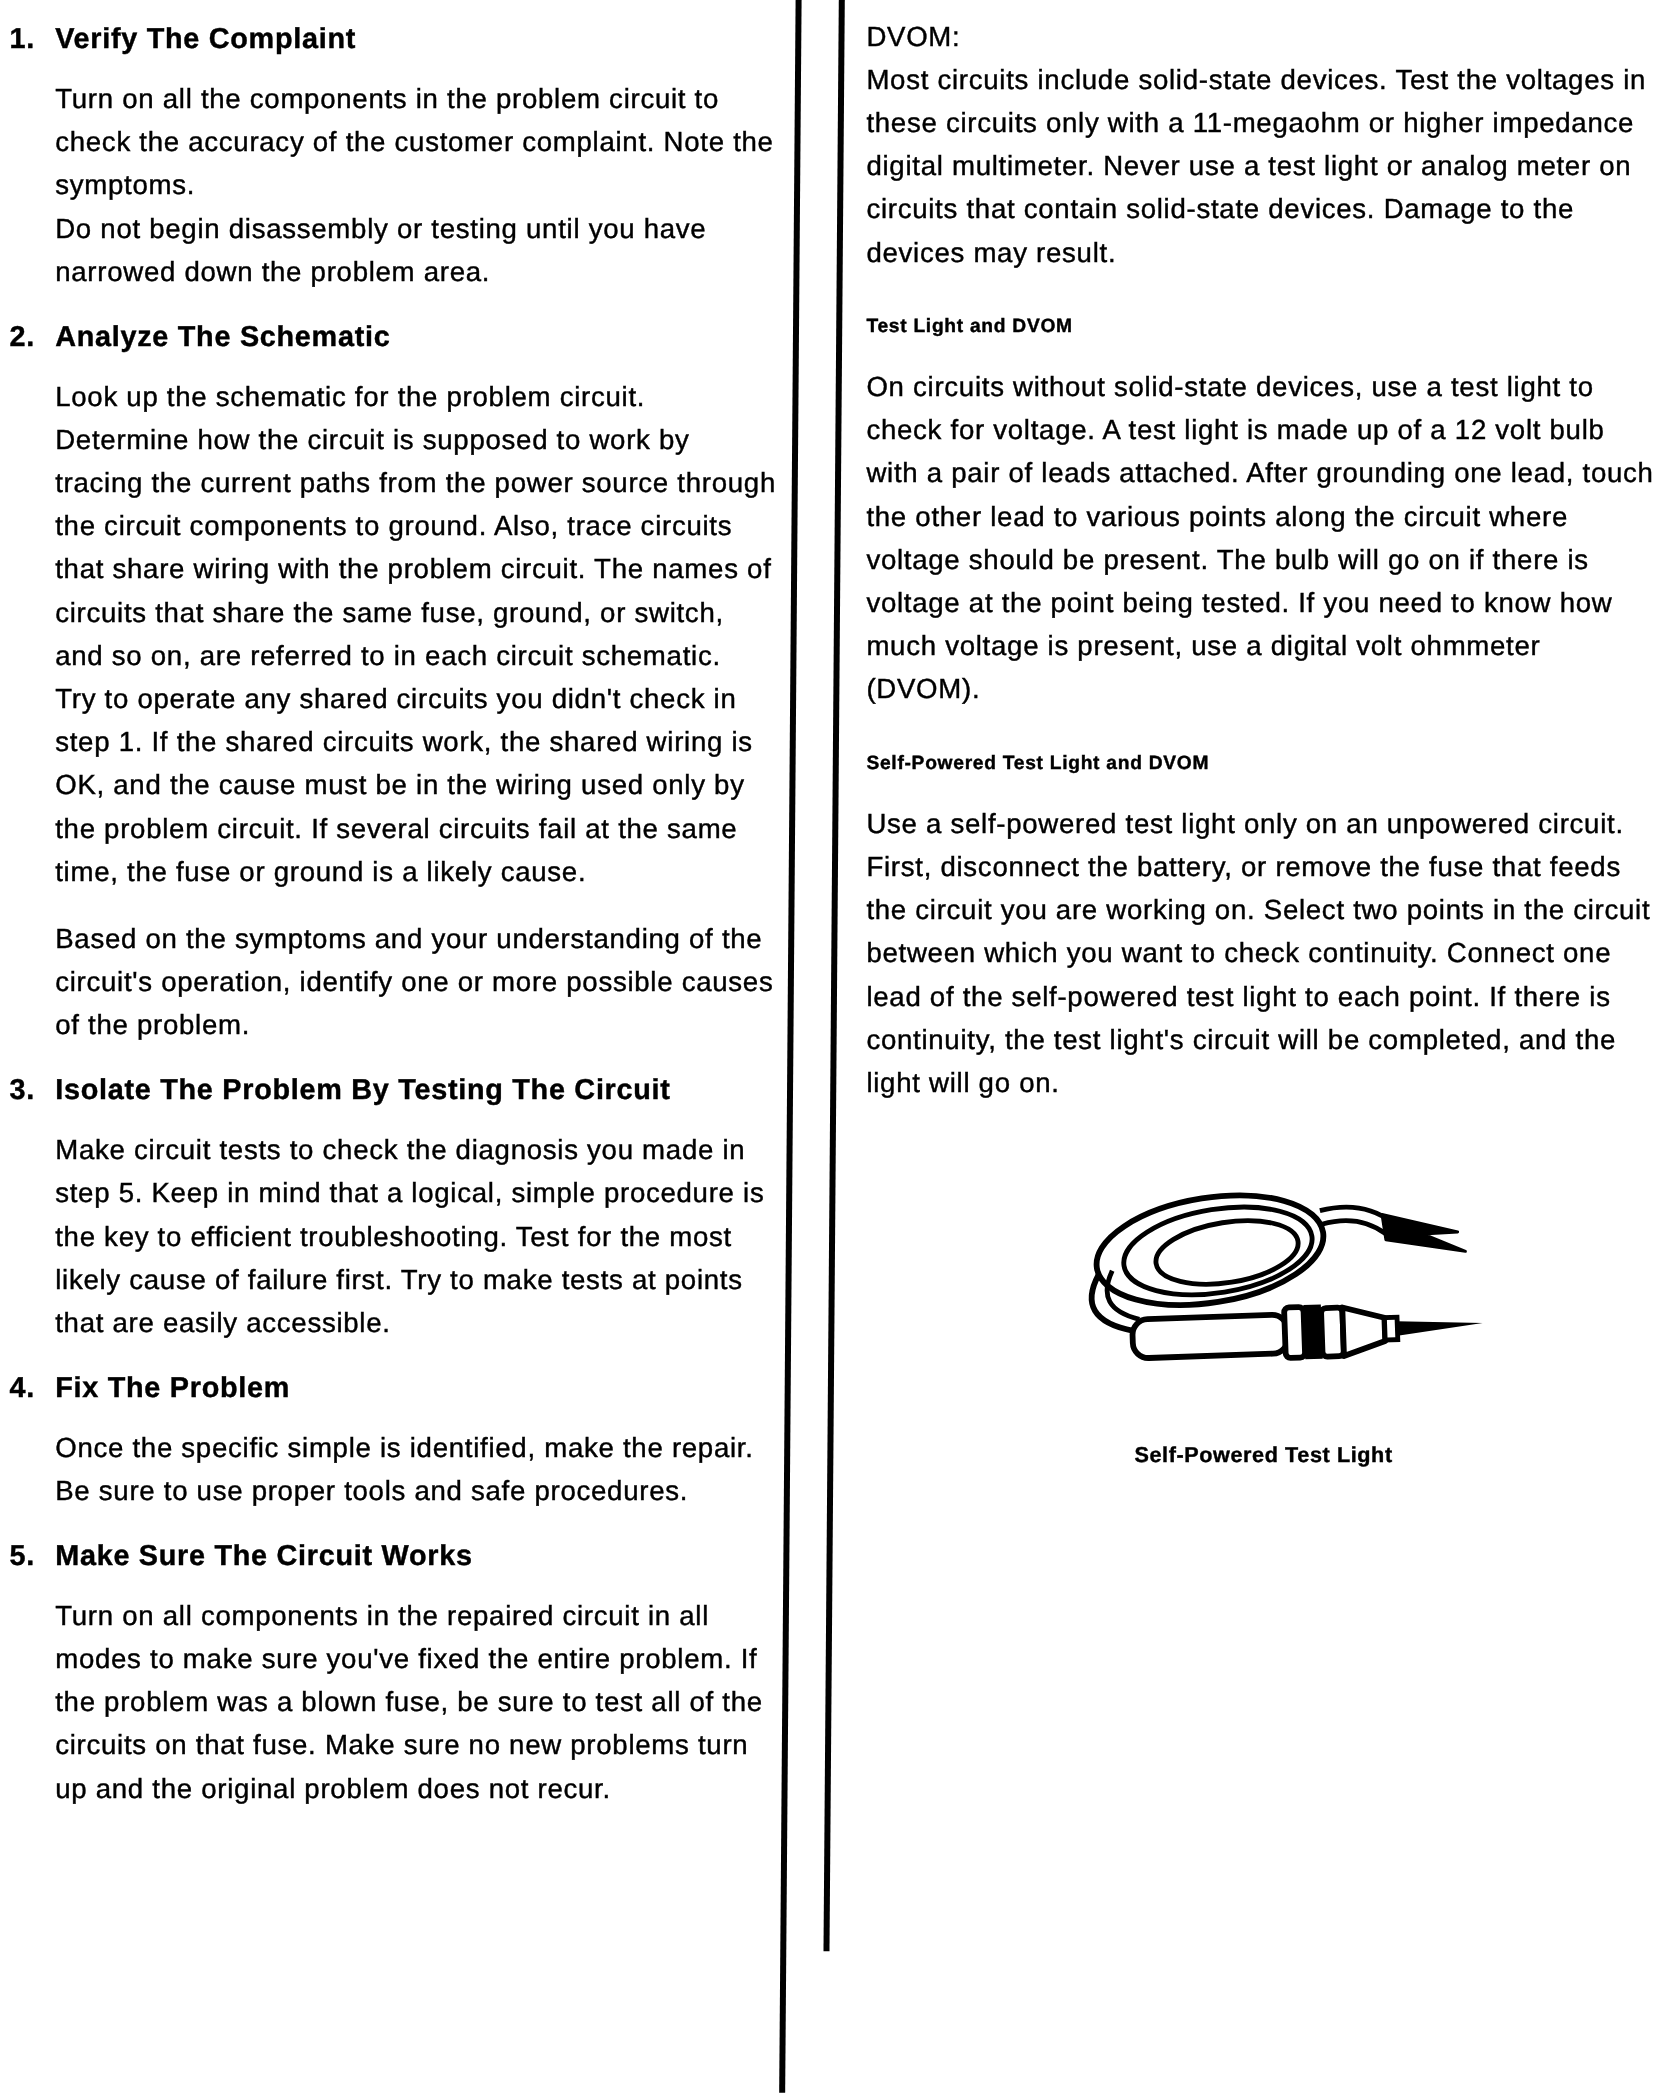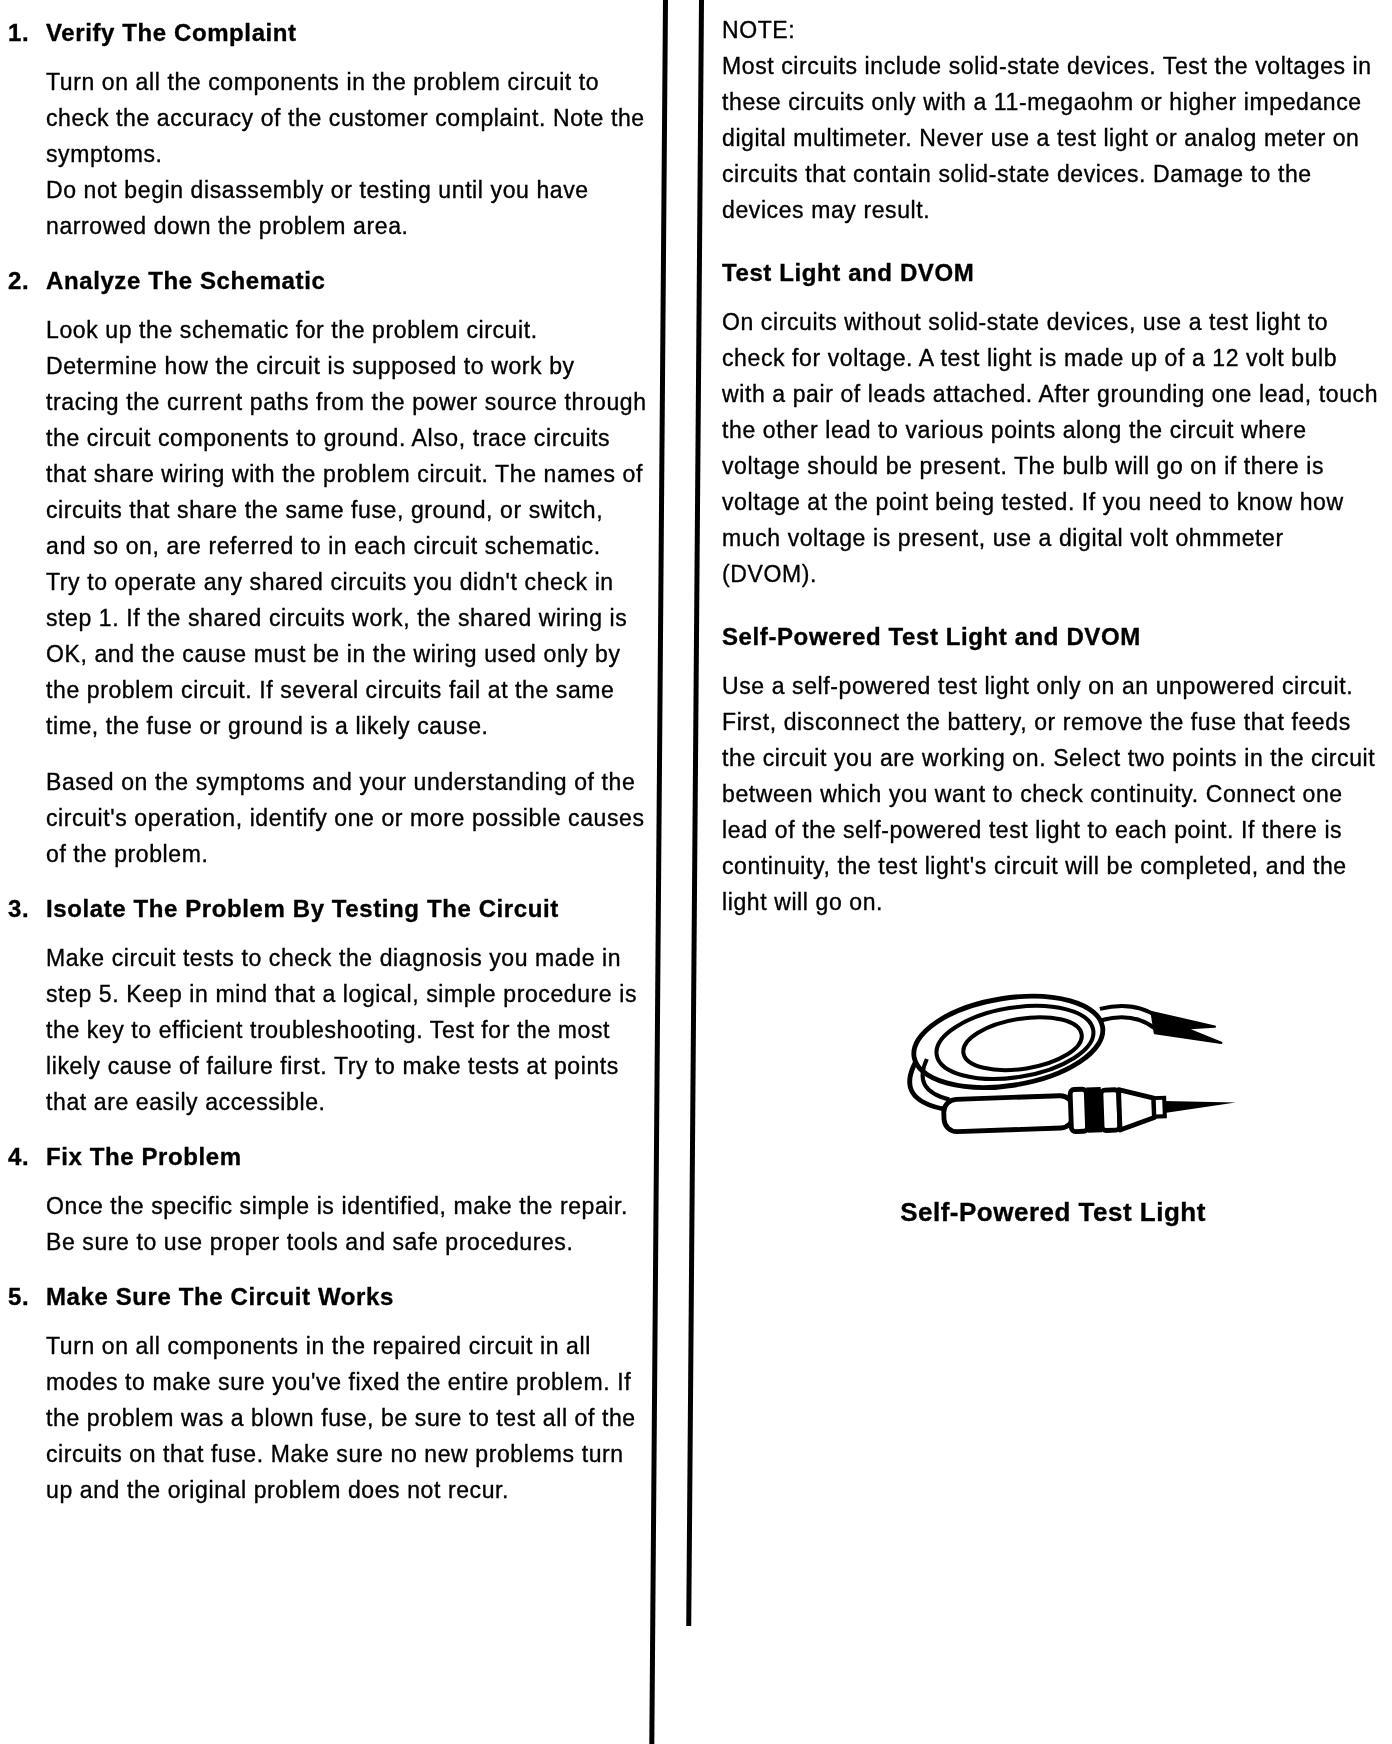--- a/index.html
+++ b/index.html
@@ -26,26 +26,26 @@
   
   .step { margin-bottom: 18px; }
   .step-head { display: flex; font-weight: bold; font-size: 24px; line-height: 38px; margin-bottom: 12px; }
   .step-num { flex: none; width: 38px; }
   .step-title { flex: 1; }
   .step-body { margin-left: 38px; }
   .para-group + .para-group { margin-top: 20px; }
 
   
   .note-block { margin-bottom: 26px; }
-  .section-title { font-weight: bold; font-size: 24px; line-height: 38px; margin: 26px 0 12px 0; }
+  .section-title { font-weight: bold; font-size: 16px; line-height: 38px; margin: 26px 0 12px 0; }
   .section .para + .para { margin-top: 26px; text-align: right; }
 
   .figure { margin-top: 58px; text-align: center; }
   .figure svg { display: inline-block; }
-  .figure-caption { margin-top: 44px; font-weight: bold; font-size: 26px; letter-spacing: 0.5px; }
+  .figure-caption { margin-top: 44px; font-weight: bold; font-size: 18px; letter-spacing: 0.5px; }
 </style>
 </head>
 <body>
 
 <div class="page">
 
   <div class="col col-left">
 
     <section class="step">
       <div class="step-head">
@@ -113,21 +113,21 @@
     </section>
 
   </div>
 
   <div class="divider divider-a"></div>
   <div class="divider divider-b"></div>
 
   <div class="col col-right">
 
     <div class="note-block">
-      <p>NOTE:</p>
+      <p>DVOM:</p>
       <p>Most circuits include solid-state devices. Test the voltages in these circuits only with a 11-megaohm or higher impedance digital multimeter. Never use a test light or analog meter on circuits that contain solid-state devices. Damage to the devices may result.</p>
     </div>
 
     <div class="section">
       <div class="section-title">Test Light and DVOM</div>
       <p class="para">On circuits without solid-state devices, use a test light to check for voltage. A test light is made up of a 12 volt bulb with a pair of leads attached. After grounding one lead, touch the other lead to various points along the circuit where voltage should be present. The bulb will go on if there is voltage at the point being tested. If you need to know how much voltage is present, use a digital volt ohmmeter (DVOM).</p>
     </div>
 
     <div class="section">
       <div class="section-title">Self-Powered Test Light and DVOM</div>

